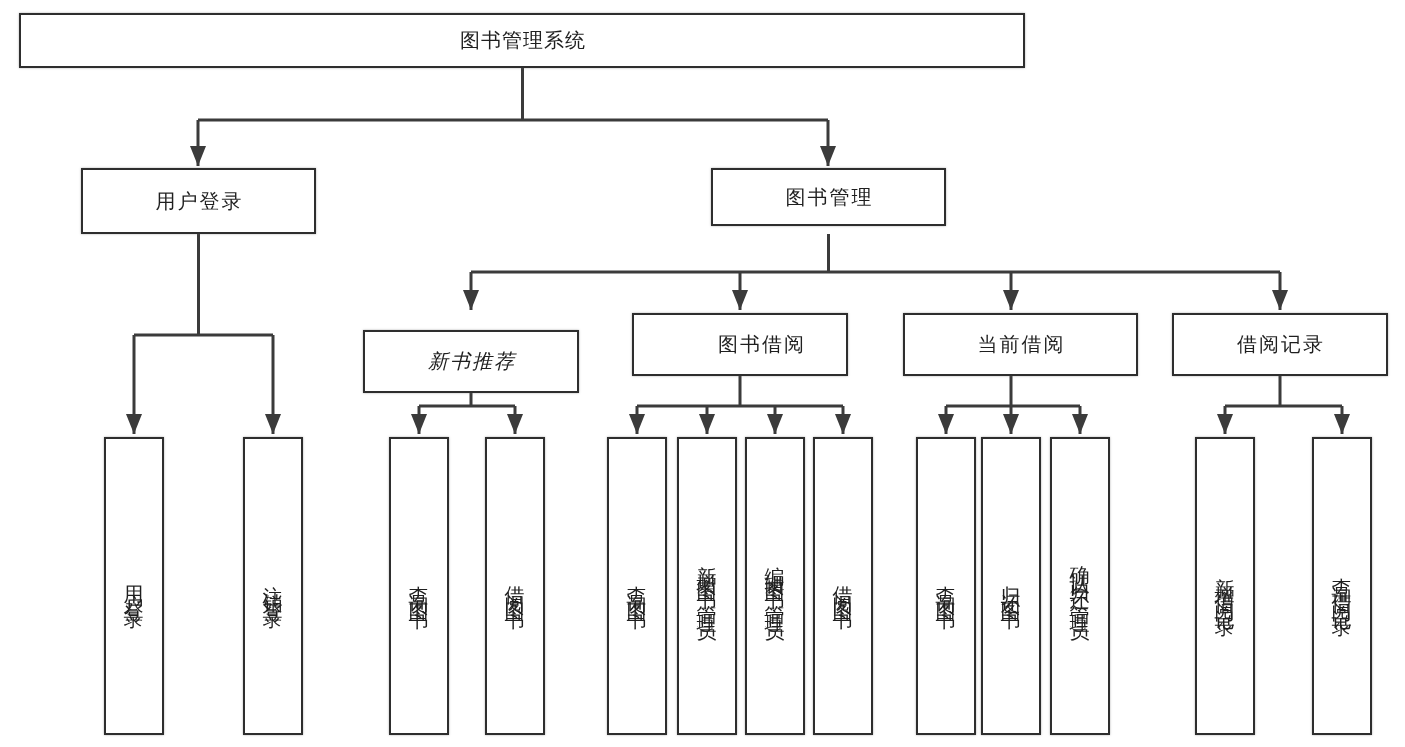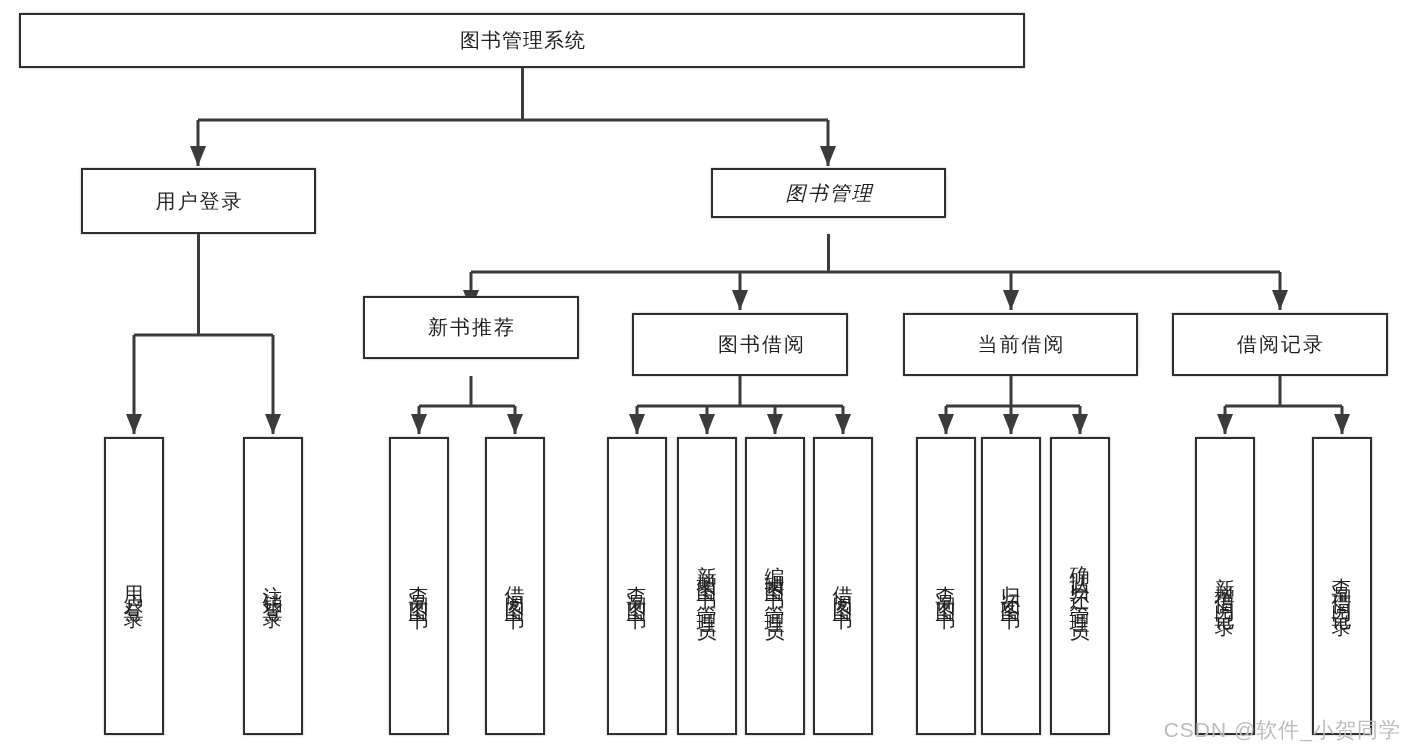--- a/index.html
+++ b/index.html
@@ -71,23 +71,23 @@
     <path d="M1080,406 V434" marker-end="url(#arw)"></path>
 
     <path d="M1280,376 V406 M1225,406 H1342"></path>
     <path d="M1225,406 V434" marker-end="url(#arw)"></path>
     <path d="M1342,406 V434" marker-end="url(#arw)"></path>
   </svg>
 
   <div class="node h root" style="left:19px;top:13px;width:1006px;height:55px;">图书管理系统</div>
 
   <div class="node h" style="left:81px;top:168px;width:235px;height:66px;">用户登录</div>
-  <div class="node h" style="left:711px;top:168px;width:235px;height:50px;font-style:italic;">图书管理</div>
+  <div class="node h" style="left:711px;top:168px;width:235px;height:58px;">图书管理</div>
 
-  <div class="node h" style="left:363px;top:296px;width:216px;height:63px;">新书推荐</div>
+  <div class="node h" style="left:363px;top:330px;width:216px;height:63px;font-style:italic;">新书推荐</div>
   <div class="node h" style="left:632px;top:313px;width:216px;height:63px;padding-left:42px;">图书借阅</div>
   <div class="node h" style="left:903px;top:313px;width:235px;height:63px;">当前借阅</div>
   <div class="node h" style="left:1172px;top:313px;width:216px;height:63px;">借阅记录</div>
 
   <div class="node v" style="left:104px;top:437px;width:60px;height:298px;">用户登录</div>
   <div class="node v" style="left:243px;top:437px;width:60px;height:298px;">注销登录</div>
 
   <div class="node v" style="left:389px;top:437px;width:60px;height:298px;">查询图书</div>
   <div class="node v" style="left:485px;top:437px;width:60px;height:298px;">借阅图书</div>
 
@@ -96,14 +96,13 @@
   <div class="node v" style="left:745px;top:437px;width:60px;height:298px;">编辑图书（管理员）</div>
   <div class="node v" style="left:813px;top:437px;width:60px;height:298px;">借阅图书</div>
 
   <div class="node v" style="left:916px;top:437px;width:60px;height:298px;">查询图书</div>
   <div class="node v" style="left:981px;top:437px;width:60px;height:298px;">归还图书</div>
   <div class="node v" style="left:1050px;top:437px;width:60px;height:298px;">确认归还（管理员）</div>
 
   <div class="node v" style="left:1195px;top:437px;width:60px;height:298px;">新增借阅记录</div>
   <div class="node v" style="left:1312px;top:437px;width:60px;height:298px;">查询借阅记录</div>
 
-  <div class="watermark">CSDN @软件_小贺同学</div>
 </div>
 
 </body></html>

